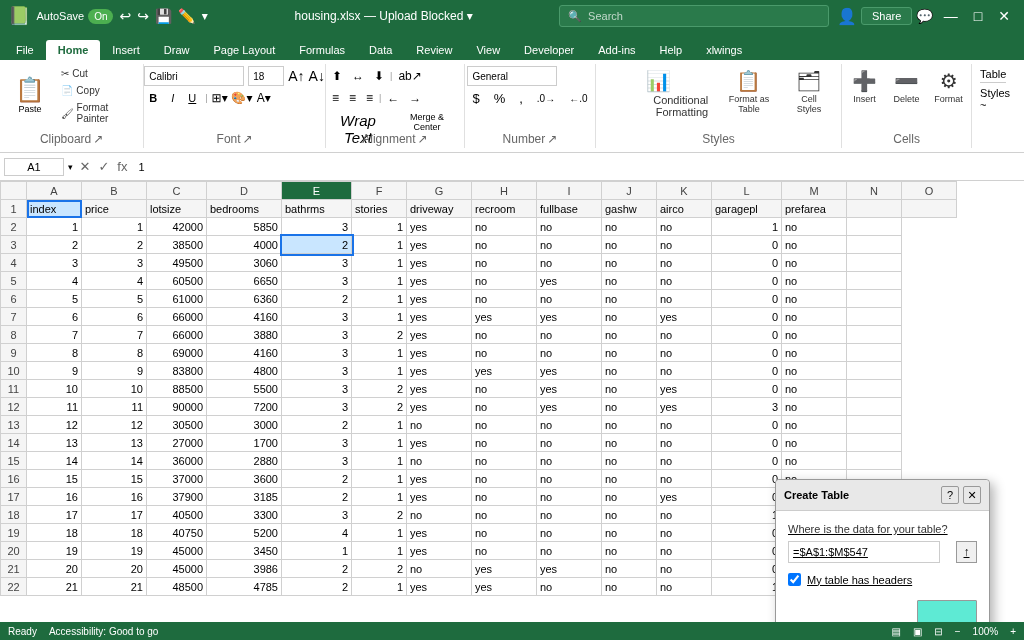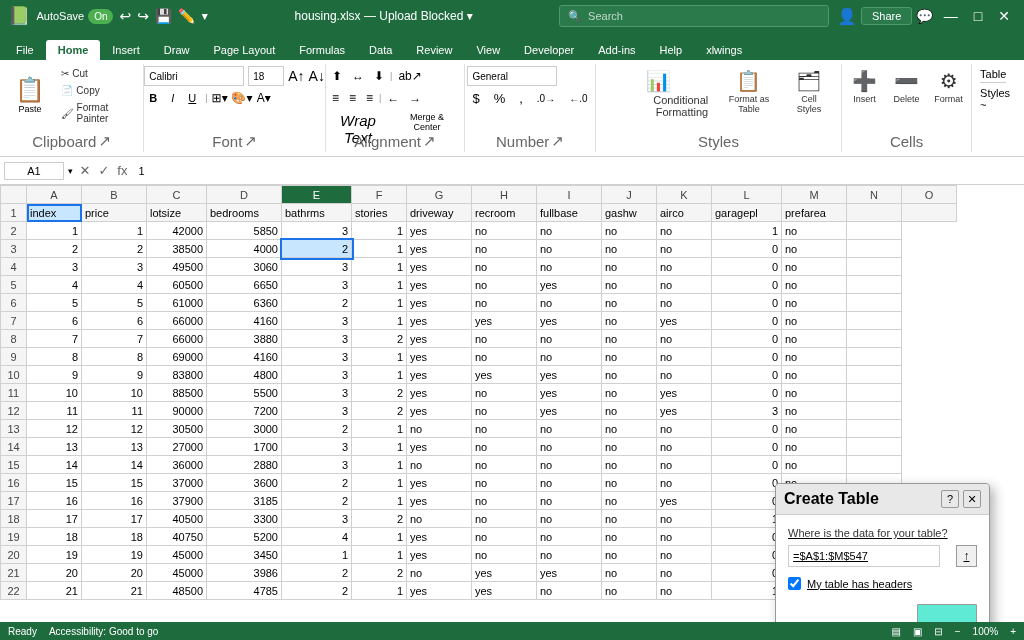--- a/index.html
+++ b/index.html
@@ -76,21 +76,21 @@
     .ribbon-group {
       display: flex;
       flex-direction: column;
       align-items: center;
       justify-content: space-between;
       padding: 2px 8px;
       border-right: 1px solid #e0e0e0;
       min-width: 60px;
     }
     .ribbon-group-label {
-      font-size: 15px;
+      font-size: 12px;
       color: #666;
       text-align: center;
       margin-top: 2px;
       display: flex;
       align-items: center;
       gap: 2px;
     }
     .ribbon-group-content { display: flex; flex-direction: column; align-items: flex-start; gap: 2px; flex: 1; }
     .ribbon-group-row { display: flex; align-items: center; gap: 4px; }
     .rb-btn {
@@ -261,21 +261,21 @@
     }
     .dialog-title-bar {
       background: #e8e8e8;
       border-bottom: 1px solid #ccc;
       padding: 6px 8px;
       display: flex;
       align-items: center;
       justify-content: space-between;
       border-radius: 4px 4px 0 0;
     }
-    .dialog-title { font-weight: bold; font-size: 16px; }
+    .dialog-title { font-weight: bold; font-size: 11px; }
     .dialog-title-btns { display: flex; gap: 4px; }
     .dialog-title-btn {
       width: 18px; height: 18px;
       border: 1px solid #999;
       background: #e8e8e8;
       cursor: pointer;
       font-size: 11px;
       display: flex; align-items: center; justify-content: center;
       border-radius: 2px;
     }

